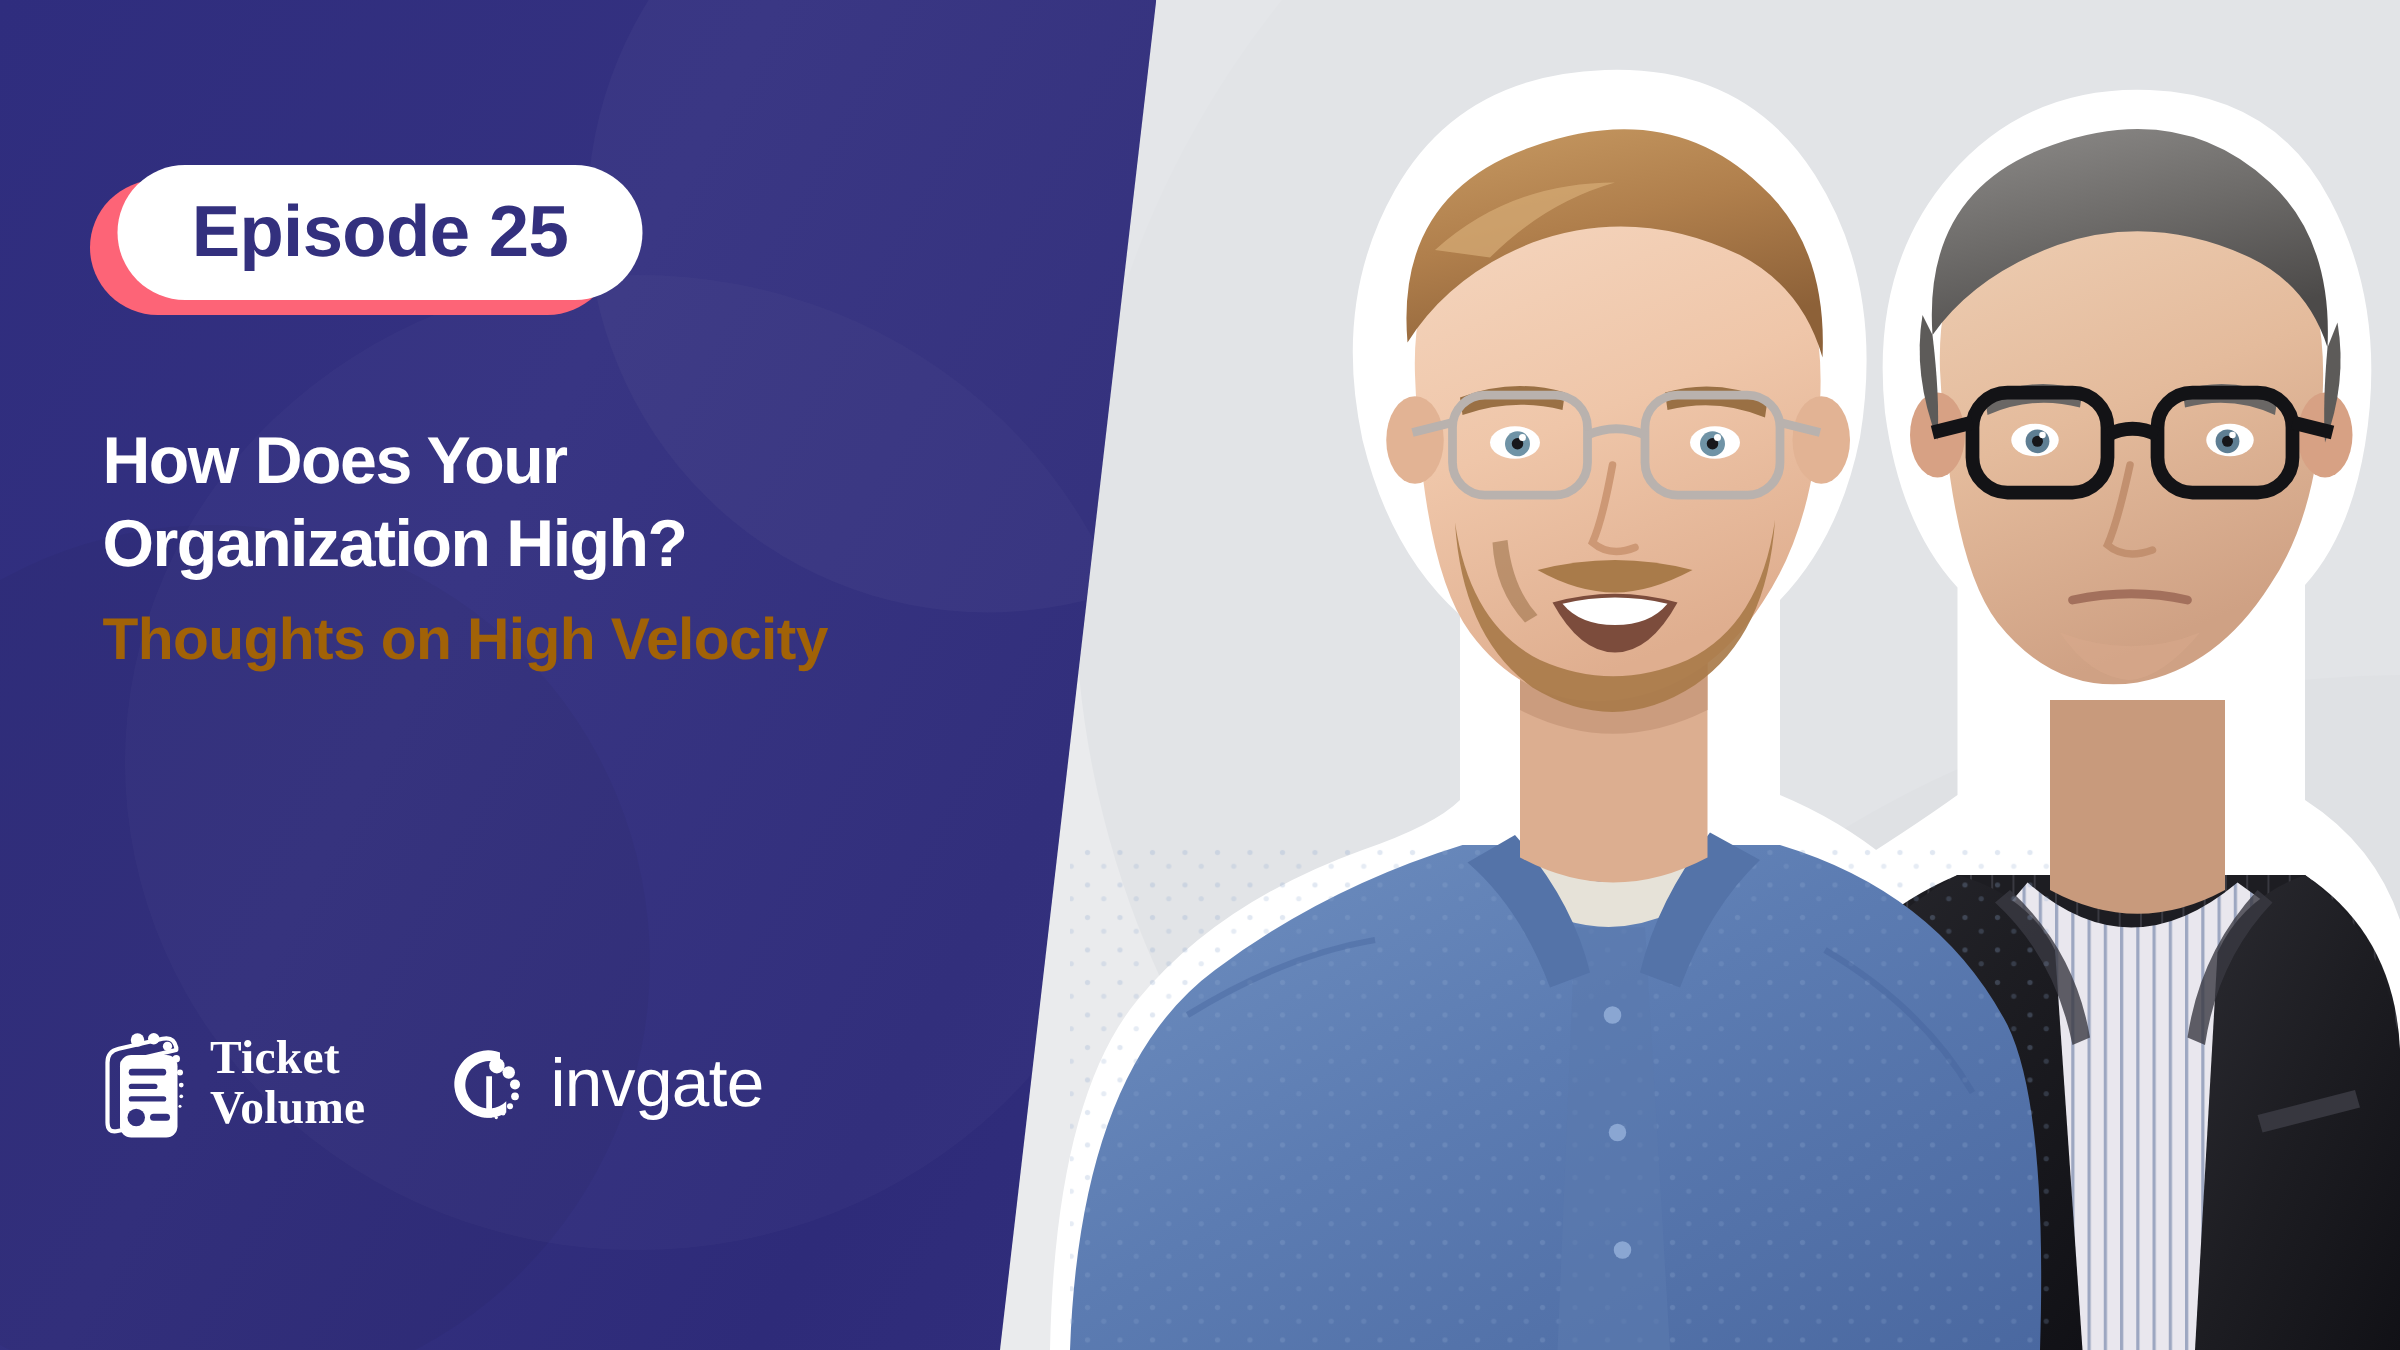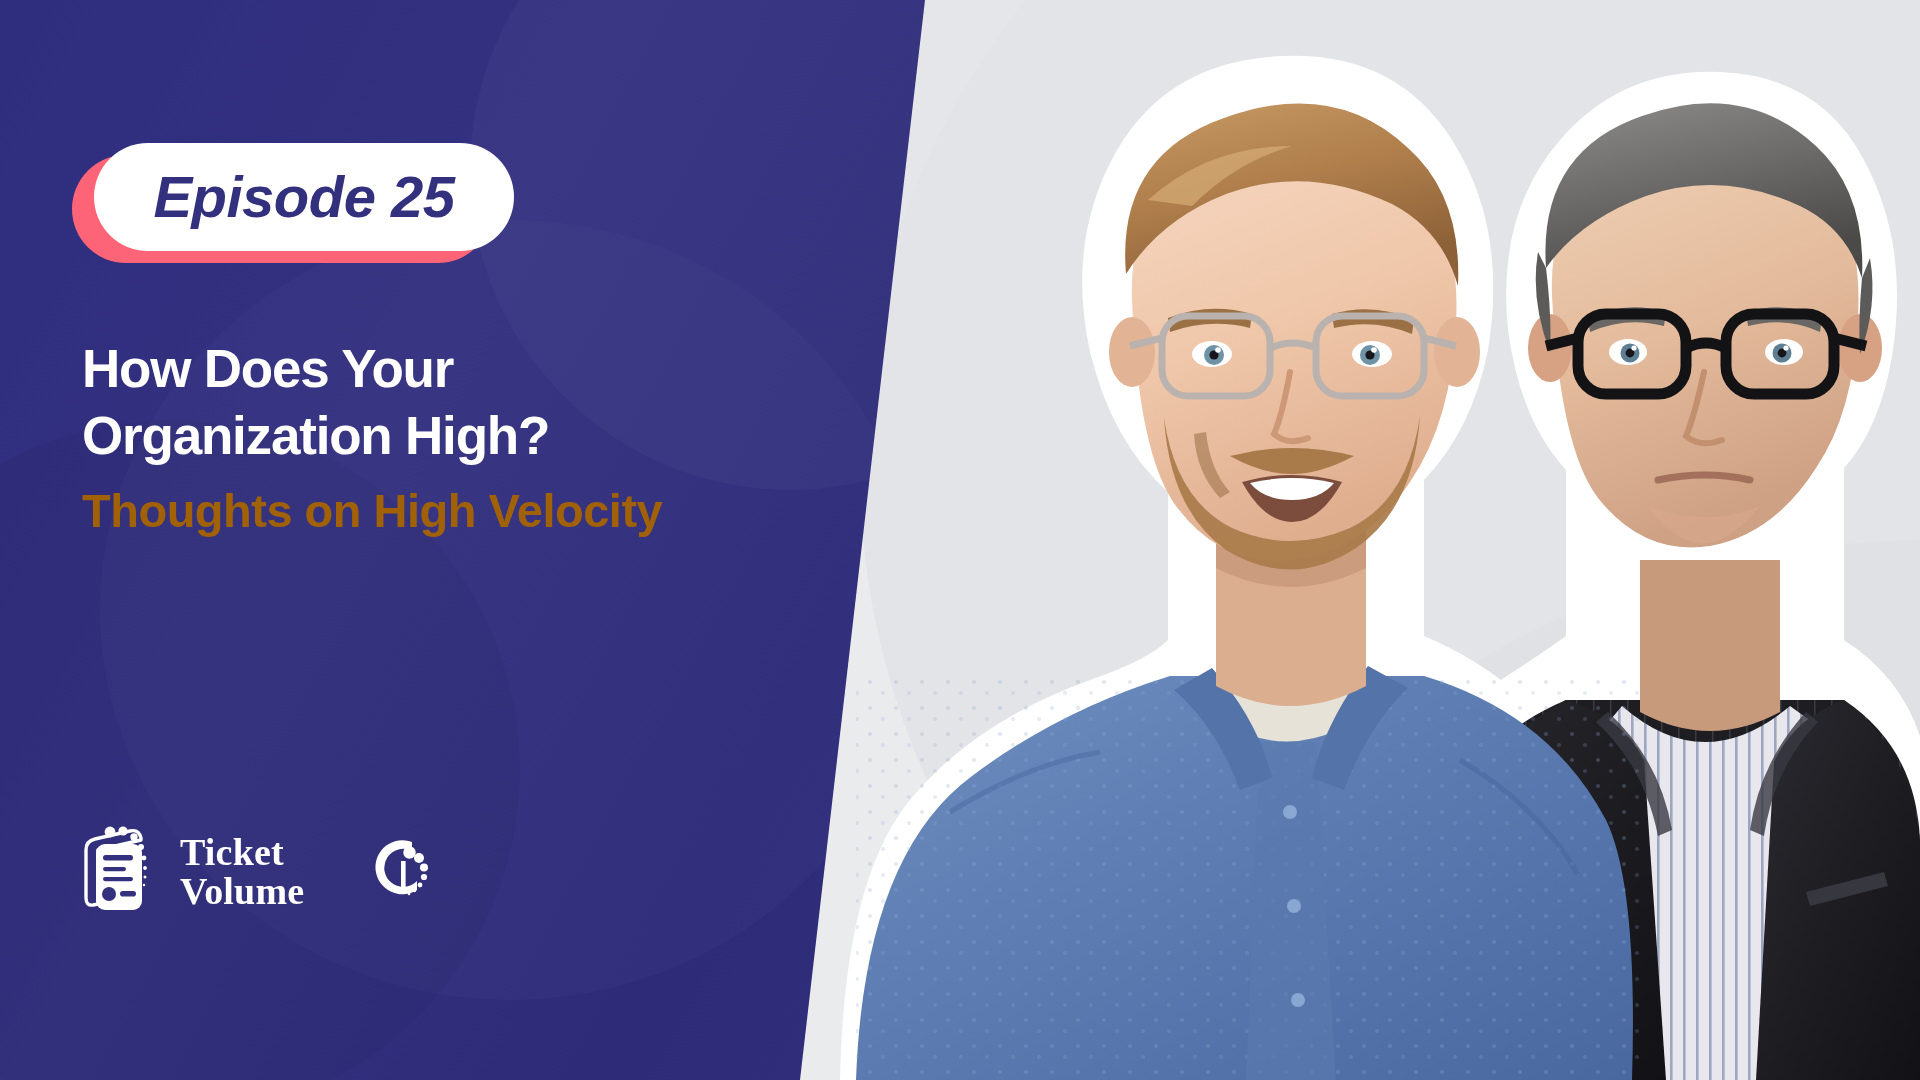--- a/index.html
+++ b/index.html
@@ -39,21 +39,21 @@
   .panel-blob-2 {
     position:absolute; left:100px; top:220px; width:820px; height:780px;
     border-radius:50%; background:rgba(255,255,255,0.022);
   }
   .panel-blob-3 {
     position:absolute; left:-180px; top:420px; width:700px; height:700px;
     border-radius:50%; background:rgba(0,0,0,0.035);
   }
 
   
-  .badge-wrap { position:absolute; left:72px; top:143px; width:430px; height:122px;font-style:italic; }
+  .badge-wrap { position:absolute; left:72px; top:132px; width:430px; height:122px; }
   .badge-coral {
     position:absolute; left:0; top:12px; width:420px; height:108px;
     background:#fd6477; border-radius:60px;
   }
   .badge-white {
     position:absolute; left:22px; top:0; width:420px; height:108px;
     background:#ffffff; border-radius:60px;
     display:flex; align-items:center; justify-content:center;
   }
   .badge-text {
@@ -68,21 +68,21 @@
     letter-spacing:-1.2px; white-space:nowrap;
   }
   .subline {
     color:#a16207; font-size:47px; font-weight:700; line-height:1.25;
     letter-spacing:-0.5px; margin-top:12px; white-space:nowrap;
   }
 
   
   .logos { position:absolute; left:80px; top:822px; display:flex; align-items:center; gap:66px; }
 
-  .tv-logo { display:flex; align-items:flex-end; gap:24px; }
+  .tv-logo { display:flex; align-items:center; gap:12px; }
   .tv-mark { width:76px; height:90px; position:relative; flex:none; }
   .tv-text {
     color:#ffffff; font-family:"Liberation Serif", serif; font-weight:700;
     font-size:38px; line-height:1.04; letter-spacing:0.2px;
   }
 
   .ig-logo { display:flex; align-items:center; gap:16px; }
   .ig-mark { width:66px; height:66px; flex:none; }
   .ig-text {
     color:#ffffff; font-size:54px; font-weight:400; letter-spacing:-0.5px;
@@ -354,17 +354,18 @@
 
           <circle cx="39.5" cy="18.5" r="6.2" fill="#ffffff"></circle>
           <circle cx="49" cy="24" r="5.0" fill="#ffffff"></circle>
           <circle cx="54" cy="33.5" r="4.0" fill="#ffffff"></circle>
           <circle cx="54" cy="43" r="3.1" fill="#ffffff"></circle>
           <circle cx="50" cy="51" r="2.4" fill="#ffffff"></circle>
           <circle cx="44.5" cy="56.5" r="1.8" fill="#ffffff"></circle>
           <circle cx="39" cy="60" r="1.3" fill="#ffffff"></circle>
         </svg>
       </div>
+      <span class="ig-text">invgate</span>
     </div>
 
   </div>
 
 </div>
 
 </body></html>

